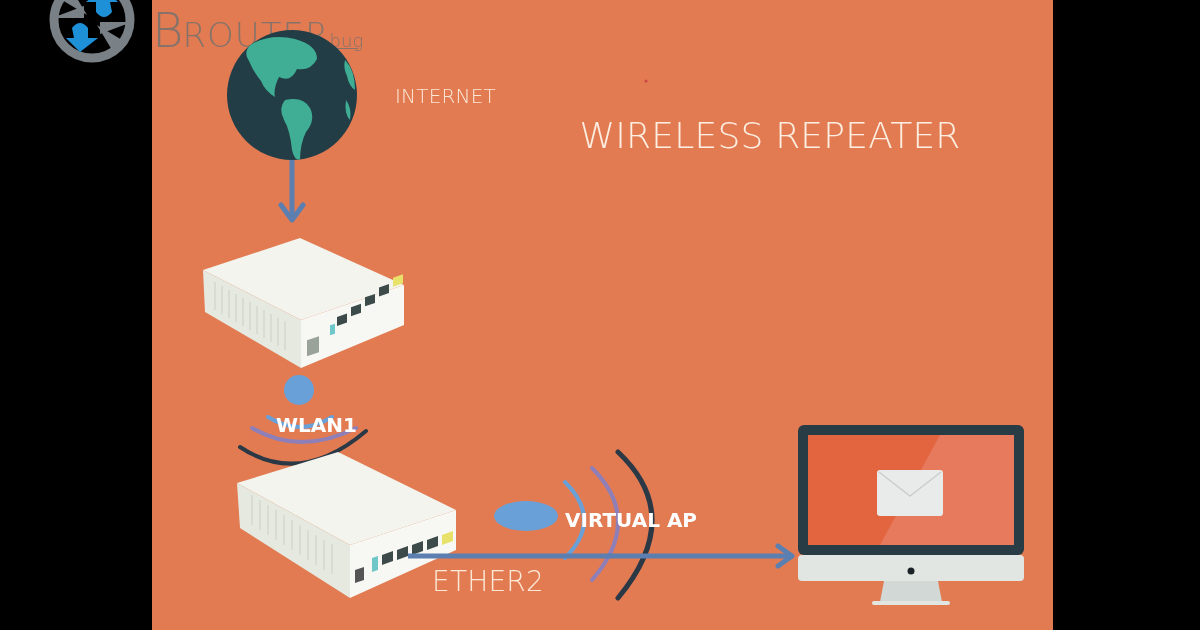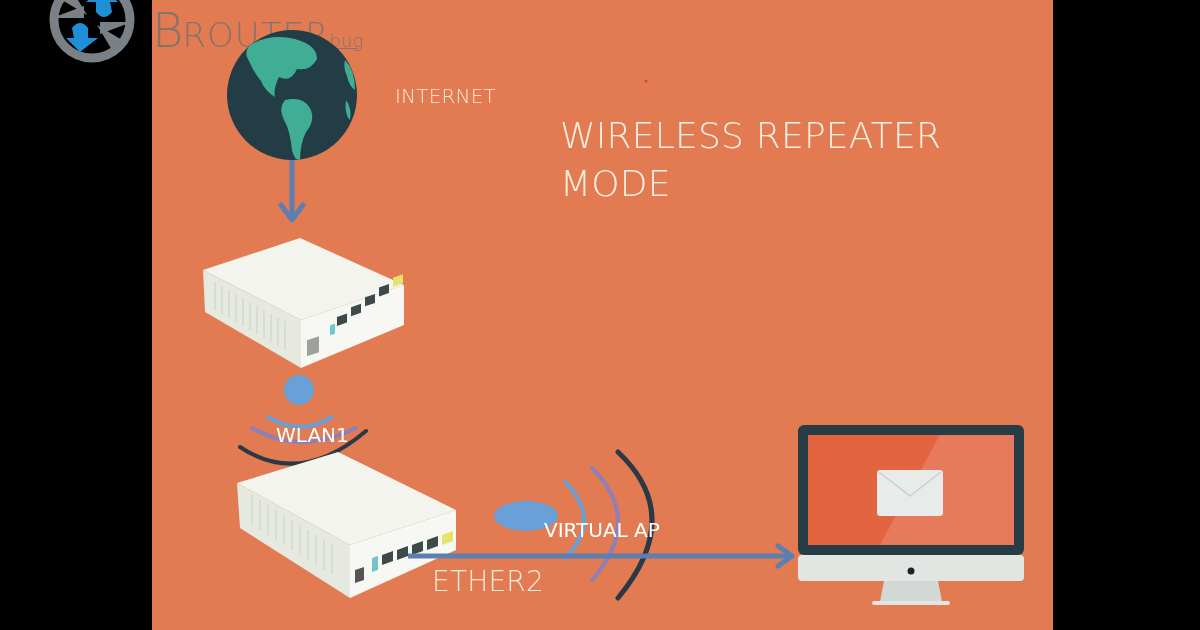--- a/index.html
+++ b/index.html
@@ -10,29 +10,29 @@
       position: absolute; left: 152px; top: 0; width: 901px; height: 630px;
       background: #e27b52; overflow: hidden;
     }
     .layer { position: absolute; left: 0; top: 0; width: 1200px; height: 630px; }
 
     .label {
       position: absolute; color: #fbe8d6; font-family: "DejaVu Sans", sans-serif;
       font-weight: 300; letter-spacing: 0.2px; white-space: nowrap;
     }
     .lbl-internet { left: 395px; top: 84px; font-size: 20px; }
-    .lbl-title { left: 560px; top: 112px; width: 420px; text-align: left; font-size: 36px; line-height: 48px; color: #fcefe2; }
+    .lbl-title { left: 560px; top: 112px; width: 420px; text-align: center; font-size: 36px; line-height: 48px; color: #fcefe2; }
     .lbl-router1 { left: 438px; top: 265px; font-size: 22px; line-height: 31px; }
     .lbl-ether2 { left: 432px; top: 565px; font-size: 28px; }
     .lbl-bold {
       position: absolute; color: #ffffff; font-family: "DejaVu Sans", sans-serif;
-      font-weight: normal; font-size: 20px; white-space: nowrap; margin-top: 10px;
+      font-weight: bold; font-size: 20px; white-space: nowrap;
     }
     .lbl-wlan1 { left: 276px; top: 413px; }
-    .lbl-vap { left: 544px; top: 508px; }
+    .lbl-vap { left: 565px; top: 508px; }
 
     .brand {
       position: absolute; left: 152px; top: 2px; font-family: "DejaVu Sans", sans-serif;
       color: #7d726c; font-weight: 200; white-space: nowrap; opacity: .9;
     }
     .brand .b { font-size: 48px; letter-spacing: -1px; }
     .brand .rest { font-size: 34px; letter-spacing: 1px; }
     .brand .sub { font-size: 18px; text-decoration: underline; }
   </style>
 </head>
@@ -167,20 +167,19 @@
     </g>
   </g>
 
   <circle cx="646" cy="81" r="1.5" fill="#c44"></circle>
 </svg>
 
 <div style="position:absolute;left:0;top:0;width:1200px;height:630px;z-index:5;">
   <div class="label lbl-internet">INTERNET</div>
   <div class="label lbl-title">
     <div>WIRELESS REPEATER</div>
-    <div>MODE</div>
   </div>
   <div class="label lbl-router1">
   </div>
   <div class="lbl-bold lbl-wlan1">WLAN1</div>
   <div class="lbl-bold lbl-vap">VIRTUAL AP</div>
   <div class="label lbl-ether2">ETHER2</div>
 </div>
 
 </body></html>

